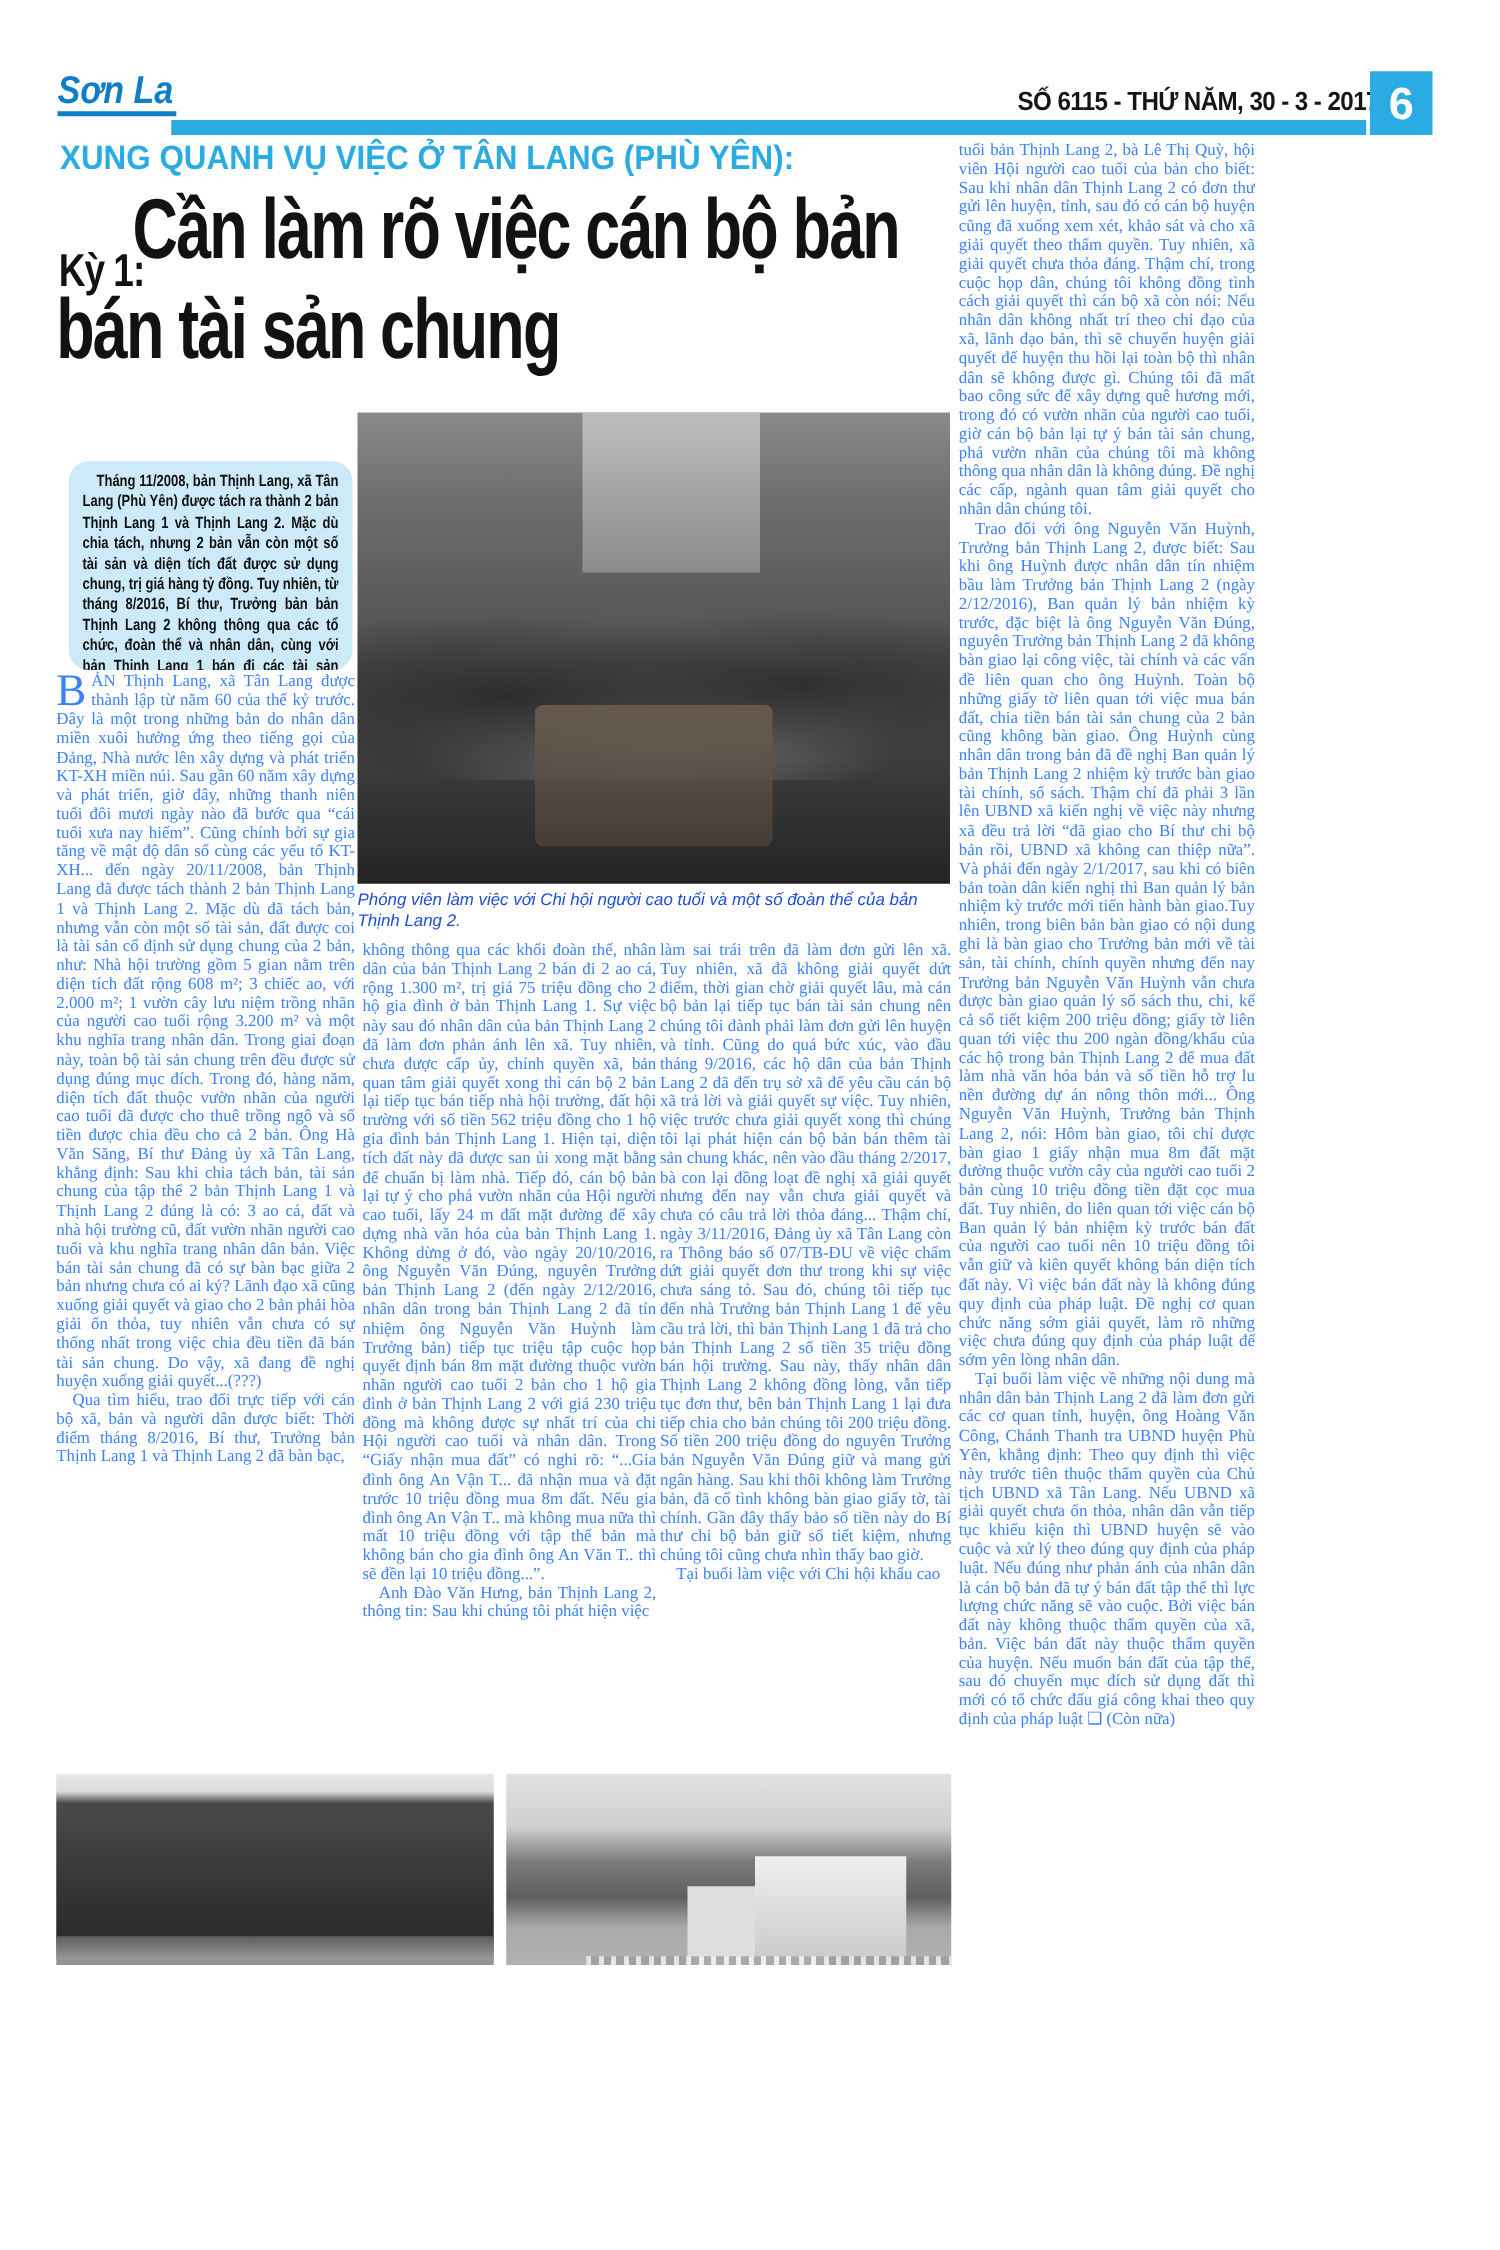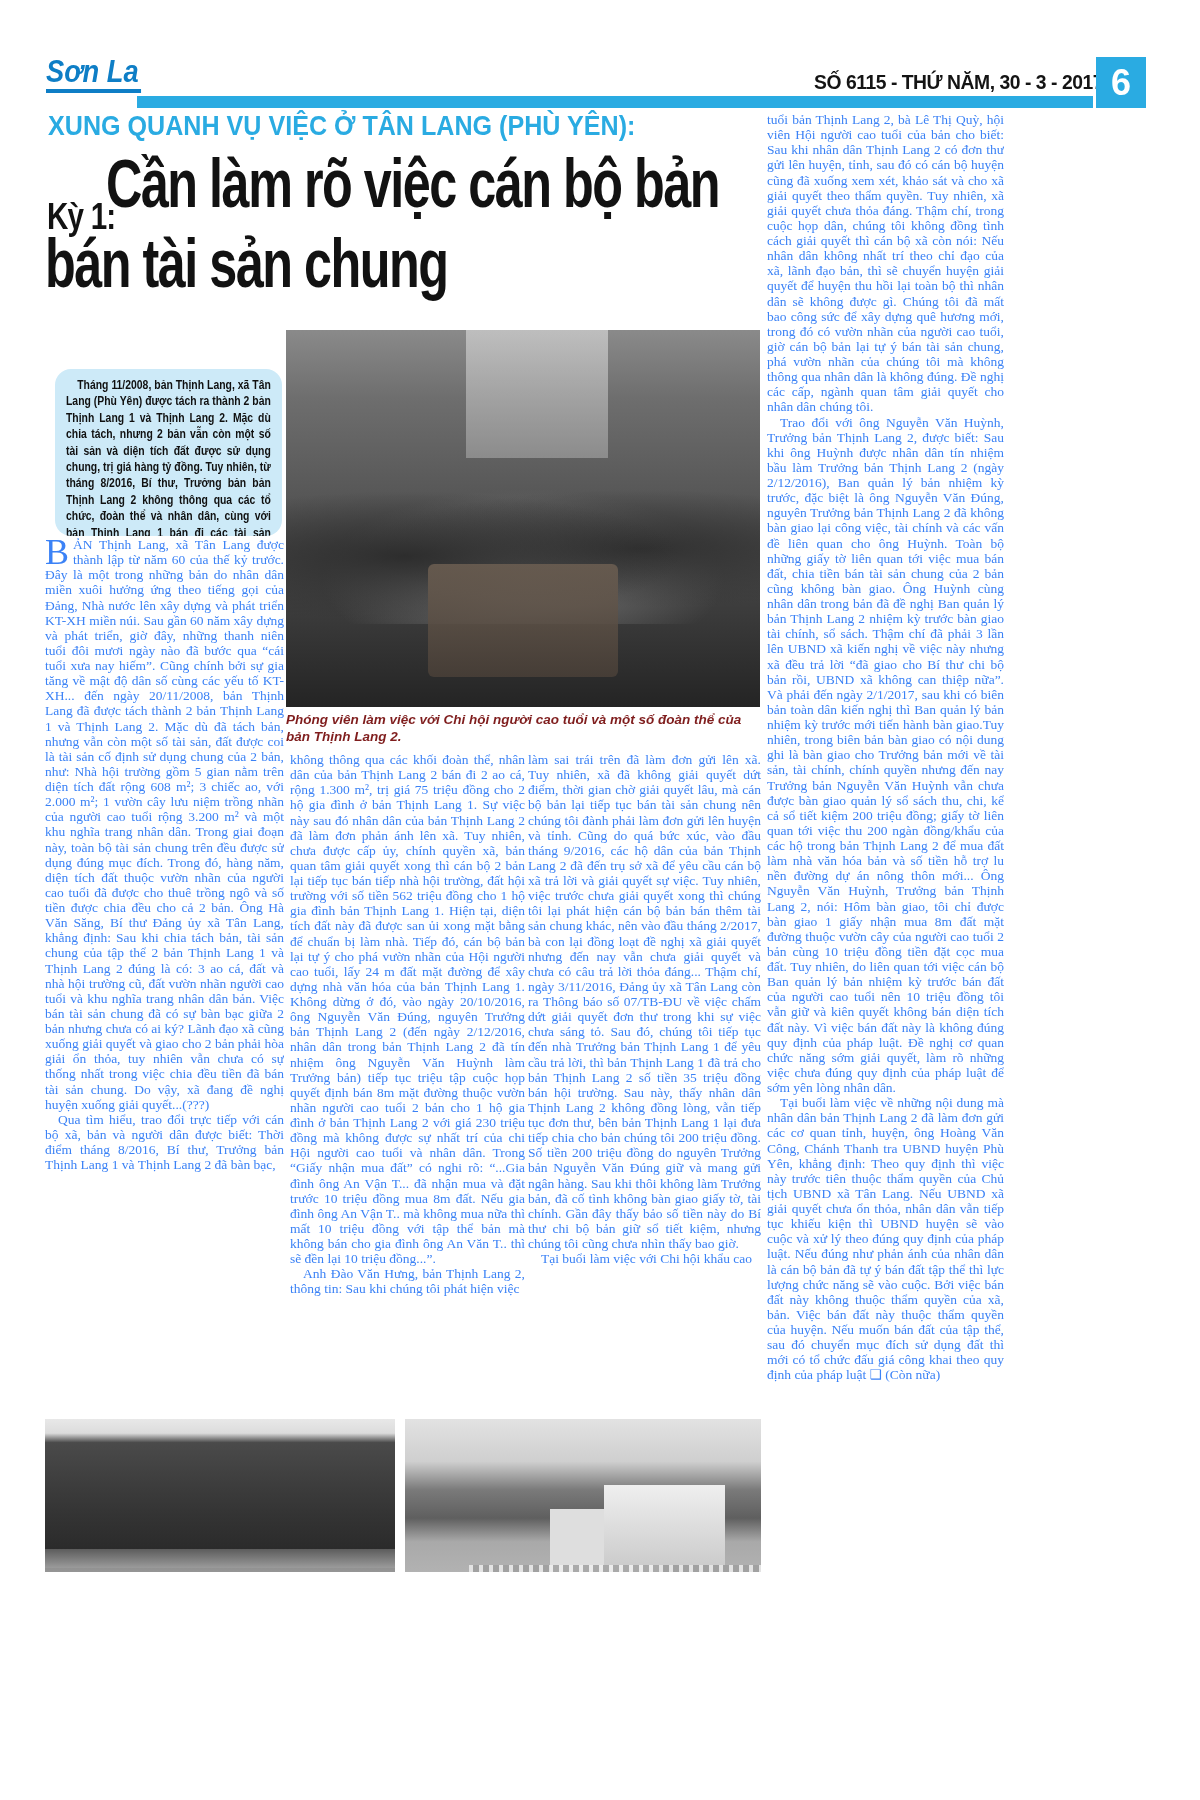--- a/index.html
+++ b/index.html
@@ -63,22 +63,22 @@
   .photo-house{left:405px;top:1419px;width:356px;height:236px;
       background:linear-gradient(180deg,#e2e2e2 0%,#cfcfcf 18%,#7a7a7a 30%,#5f5f5f 42%,#a9a9a9 52%,#b9b9b9 75%,#8e8e8e 100%);}
   .photo-house .building{position:absolute;left:56%;top:28%;width:34%;height:34%;
       background:linear-gradient(180deg,#efefef,#cccccc);box-shadow:-60px 18px 0 -6px #dedede;}
   .photo-house .fence{position:absolute;left:18%;top:62%;width:82%;height:10%;
       background:repeating-linear-gradient(90deg,#f0f0f0 0 4px,#9d9d9d 4px 10px);opacity:.8;}
   .photo-house .road{position:absolute;left:0;top:72%;width:55%;height:28%;
       background:linear-gradient(120deg,#9f9f9f,#7c7c7c);}
 
   
-  .caption{position:absolute;font-family:"Liberation Sans",sans-serif;font-weight:bold;
-           font-style:italic;font-size:13.5px;line-height:16.5px;color:#7f1d1d;text-align:left;}
+  .caption{position:absolute;font-family:"Liberation Sans",sans-serif;font-weight:normal;
+           font-style:italic;font-size:13.5px;line-height:16.5px;color:#1d4ed8;text-align:left;}
   .cap-main{left:286px;top:712px;width:474px;}
   .cap-pond{left:45px;top:1664px;width:340px;}
   .cap-house{left:405px;top:1661px;width:356px;}
 
   
   .col{position:absolute;text-align:justify;font-size:13.5px;line-height:15.12px;
        color:#3b82f6;overflow:hidden;}
   .col p{margin:0;text-indent:13px;}
   .col p.noindent{text-indent:0;}
   .col-1{left:45px;top:537px;width:239px;height:877px;}

